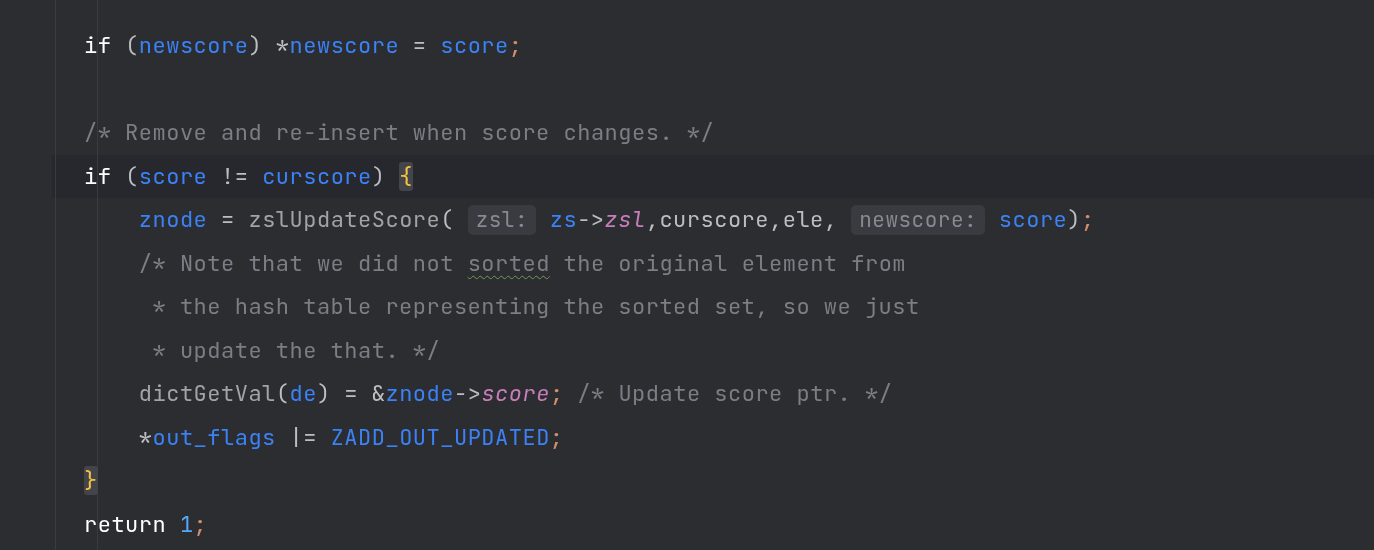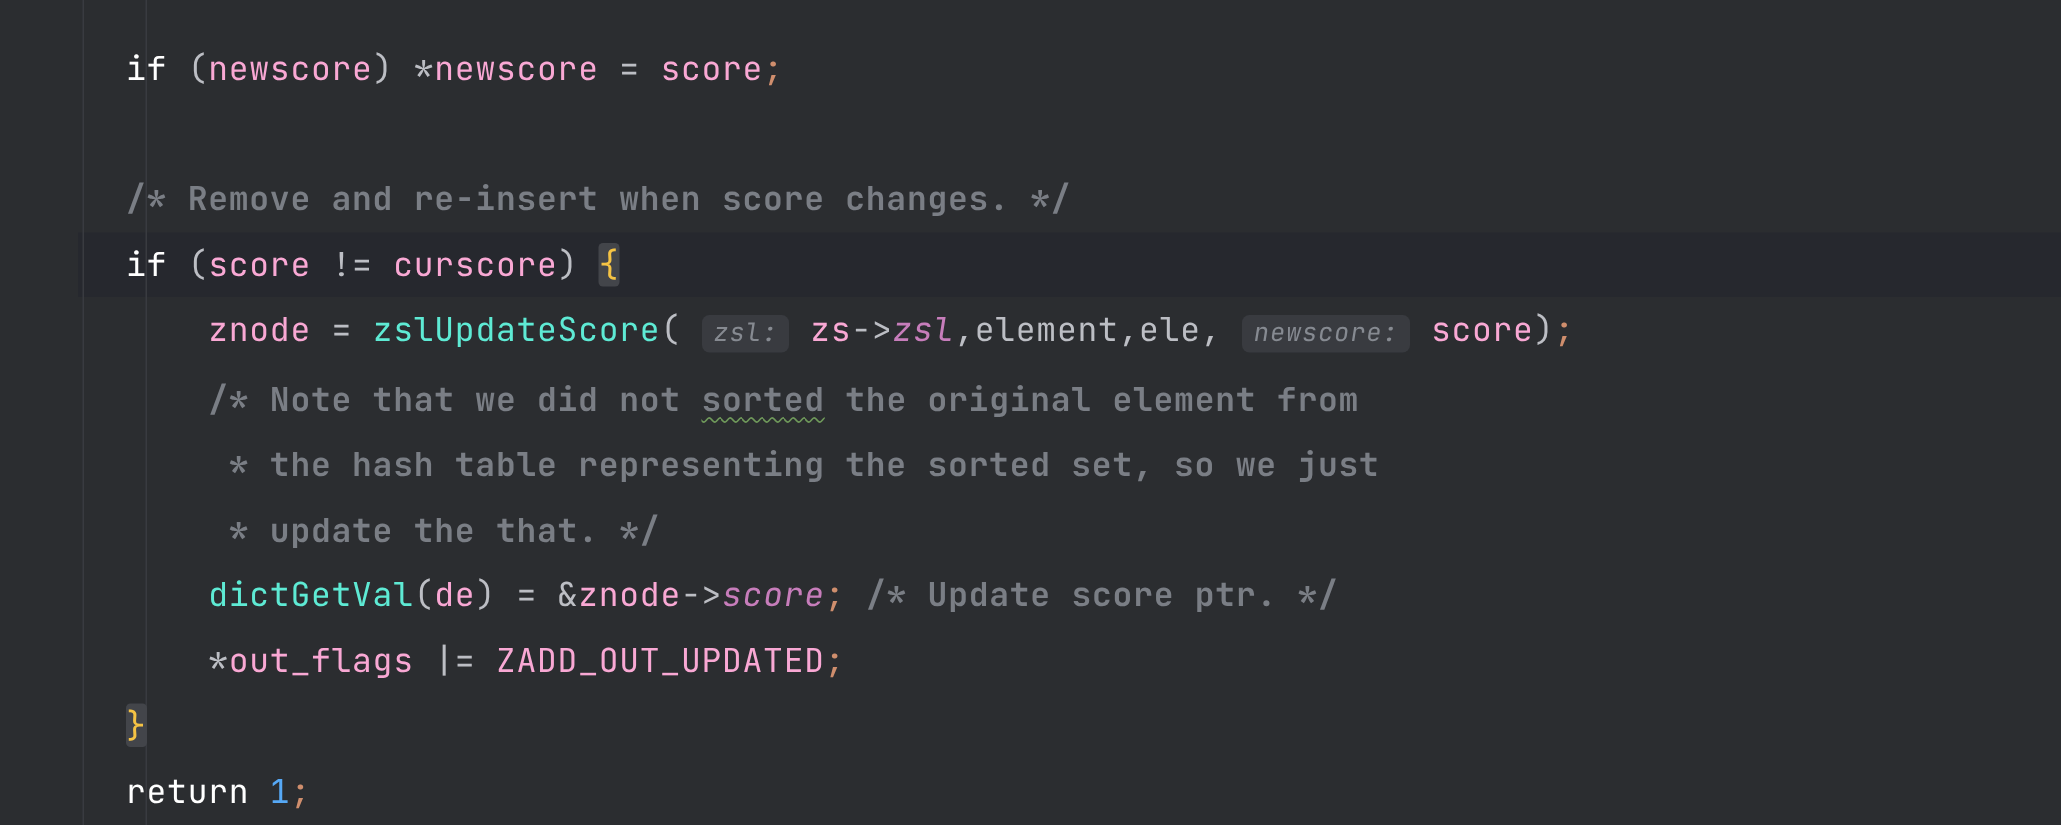--- a/index.html
+++ b/index.html
@@ -7,29 +7,29 @@
        font-family:"JetBrains Mono","Menlo","Consolas",monospace;
        font-size:22px;line-height:43.5px;letter-spacing:0.5px;}
   .gutter{position:absolute;left:0;top:0;width:52px;height:550px;
           background:#2b2d30;border-right:0px solid #393b40;}
   .guide{position:absolute;top:0;height:550px;width:1px;background:#393b40;}
   .g1{left:55px;}
   .g2{left:97px;}
   pre{position:absolute;left:84px;top:24px;margin:0;white-space:pre;
       font-family:inherit;font-size:inherit;}
   .kw{color:#ffffff;}
-  .id{color:#f9a8d4;text-align:center;}
-  .fn{color:#5eead4;}
+  .id{color:#3b82f6;text-align:center;}
+  .fn{color:#a3a3a3;}
   .mem{color:#c77dbb;font-style:italic;}
   .num{color:#56a8f5;}
-  .com{color:#7a7e85;font-weight:bold;}
+  .com{color:#7a7e85;}
   .pun{color:#bcbec4;}
   .semi{color:#cf8e6d;}
   .hint{background:#393b40;border-radius:5px;padding:1px 8px 2px 8px;
-        color:#868a91;font-size:17px;font-style:italic;}
+        color:#868a91;font-size:21px;}
   .brace-match{background:#43454a;color:#f5c344;border-radius:3px;}
   .wavy{text-decoration-line:underline;text-decoration-style:wavy;
         text-decoration-color:#6f9a5a;text-decoration-thickness:1px;
         text-underline-offset:4px;}
   .line-hl{position:absolute;left:0;width:1374px;height:43px;
            background:#26282e;}
   .hl-a{top:155px;}
 </style>
 </head>
 <body>
@@ -37,20 +37,20 @@
 <div class="line-hl hl-a"></div>
 
 <div class="gutter"></div>
 <div class="guide g1"></div>
 <div class="guide g2"></div>
 
 <pre><span class="kw">if</span> <span class="pun">(</span><span class="id">newscore</span><span class="pun">)</span><span class="pun"> *</span><span class="id">newscore</span><span class="pun"> = </span><span class="id">score</span><span class="semi">;</span>
 
 <span class="com">/* Remove and re-insert when score changes. */</span>
 <span class="kw">if</span> <span class="pun">(</span><span class="id">score</span><span class="pun"> != </span><span class="id">curscore</span><span class="pun">) </span><span class="brace-match">{</span>
-    <span class="id">znode</span><span class="pun"> = </span><span class="fn">zslUpdateScore</span><span class="pun">(</span> <span class="hint">zsl:</span> <span class="id">zs</span><span class="pun">-&gt;</span><span class="mem">zsl</span><span class="pun">,element,ele,</span> <span class="hint">newscore:</span> <span class="id">score</span><span class="pun">)</span><span class="semi">;</span>
+    <span class="id">znode</span><span class="pun"> = </span><span class="fn">zslUpdateScore</span><span class="pun">(</span> <span class="hint">zsl:</span> <span class="id">zs</span><span class="pun">-&gt;</span><span class="mem">zsl</span><span class="pun">,curscore,ele,</span> <span class="hint">newscore:</span> <span class="id">score</span><span class="pun">)</span><span class="semi">;</span>
     <span class="com">/* Note that we did not </span><span class="com wavy">sorted</span><span class="com"> the original element from</span>
     <span class="com"> * the hash table representing the sorted set, so we just</span>
     <span class="com"> * update the that. */</span>
     <span class="fn">dictGetVal</span><span class="pun">(</span><span class="id">de</span><span class="pun">)</span><span class="pun"> = &amp;</span><span class="id">znode</span><span class="pun">-&gt;</span><span class="mem">score</span><span class="semi">;</span><span> </span><span class="com">/* Update score ptr. */</span>
     <span class="pun">*</span><span class="id">out_flags</span><span class="pun"> |= </span><span class="id">ZADD_OUT_UPDATED</span><span class="semi">;</span>
 <span class="brace-match">}</span>
 <span class="kw">return</span><span> </span><span class="num">1</span><span class="semi">;</span></pre>
 
 </body></html>

